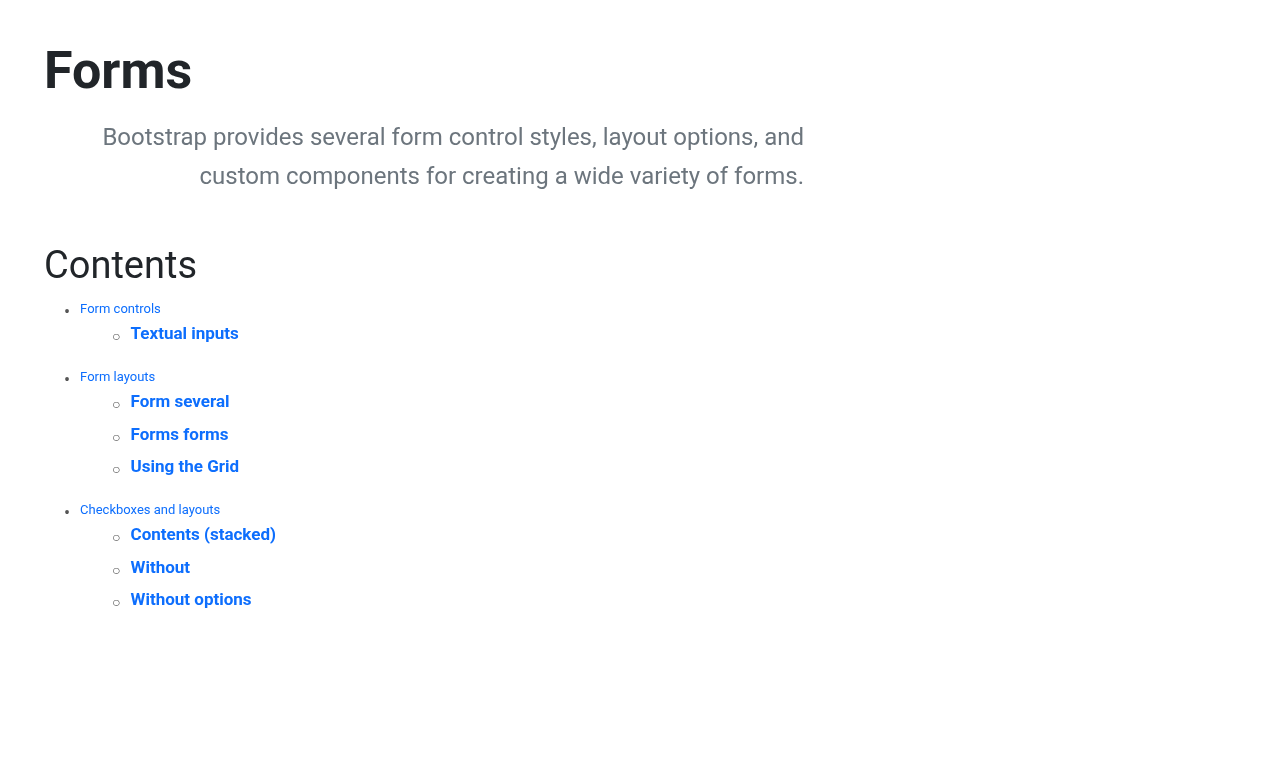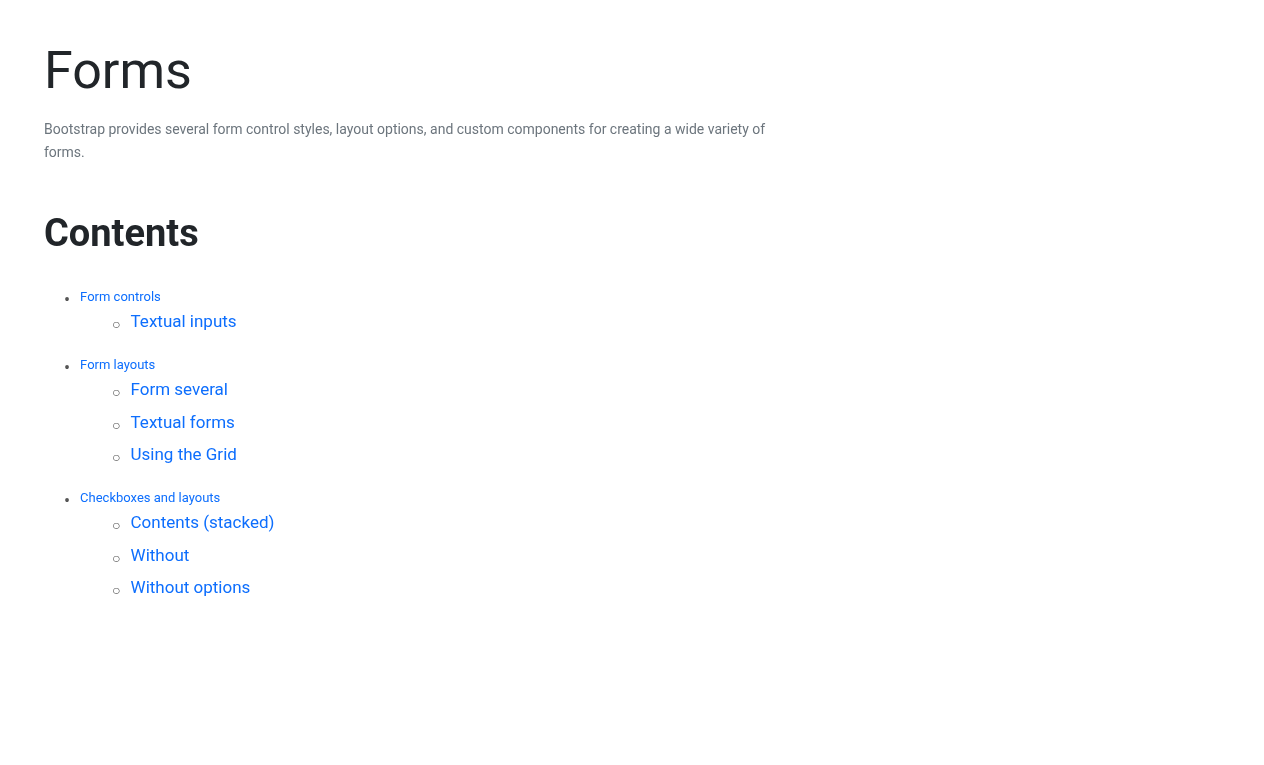--- a/index.html
+++ b/index.html
@@ -12,39 +12,40 @@
       font-family: -apple-system, BlinkMacSystemFont, "Segoe UI", Roboto, "Helvetica Neue", Arial, sans-serif;
       background-color: #ffffff;
       color: #333333;
       padding: 40px 44px;
       max-width: 1264px;
       min-height: 765px;
     }
 
     .page-title {
       font-size: 52px;
-      font-weight: 400;
+      font-weight: 700;
       color: #212529;
       margin-bottom: 16px;
       line-height: 1.2;
     }
 
     .page-description {
-      font-size: 14px;
+      font-size: 24px;
       color: #6c757d;
       line-height: 1.6;
       margin-bottom: 48px;
       max-width: 760px;
+      text-align: right;
     }
 
     .contents-title {
       font-size: 38px;
-      font-weight: 700;
+      font-weight: 400;
       color: #212529;
-      margin-bottom: 28px;
+      margin-bottom: 8px;
       line-height: 1.2;
     }
 
     .contents-list {
       list-style: none;
       padding-left: 20px;
     }
 
     .contents-list > li {
       display: flex;
@@ -79,20 +80,21 @@
       display: flex;
       align-items: flex-start;
       margin-bottom: 8px;
       font-size: 17px;
     }
 
     .link {
       color: #0d6efd;
       text-decoration: none;
       cursor: pointer;
+      font-weight: bold;
     }
 
     .top-level-link {
       color: #0d6efd;
       text-decoration: none;
       cursor: pointer;
       font-size: 13px;
     }
   </style>
 </head>
@@ -122,21 +124,21 @@
     <span class="bullet-filled">•</span>
     <div>
       <a class="top-level-link" href="#form-layouts">Form layouts</a>
       <ul class="sub-list">
         <li>
           <span class="bullet-open">○</span>
           <a class="link" href="#form-groups">Form several</a>
         </li>
         <li>
           <span class="bullet-open">○</span>
-          <a class="link" href="#inline-forms">Textual forms</a>
+          <a class="link" href="#inline-forms">Forms forms</a>
         </li>
         <li>
           <span class="bullet-open">○</span>
           <a class="link" href="#using-the-grid">Using the Grid</a>
         </li>
       </ul>
     </div>
   </li>
 
   <li>

